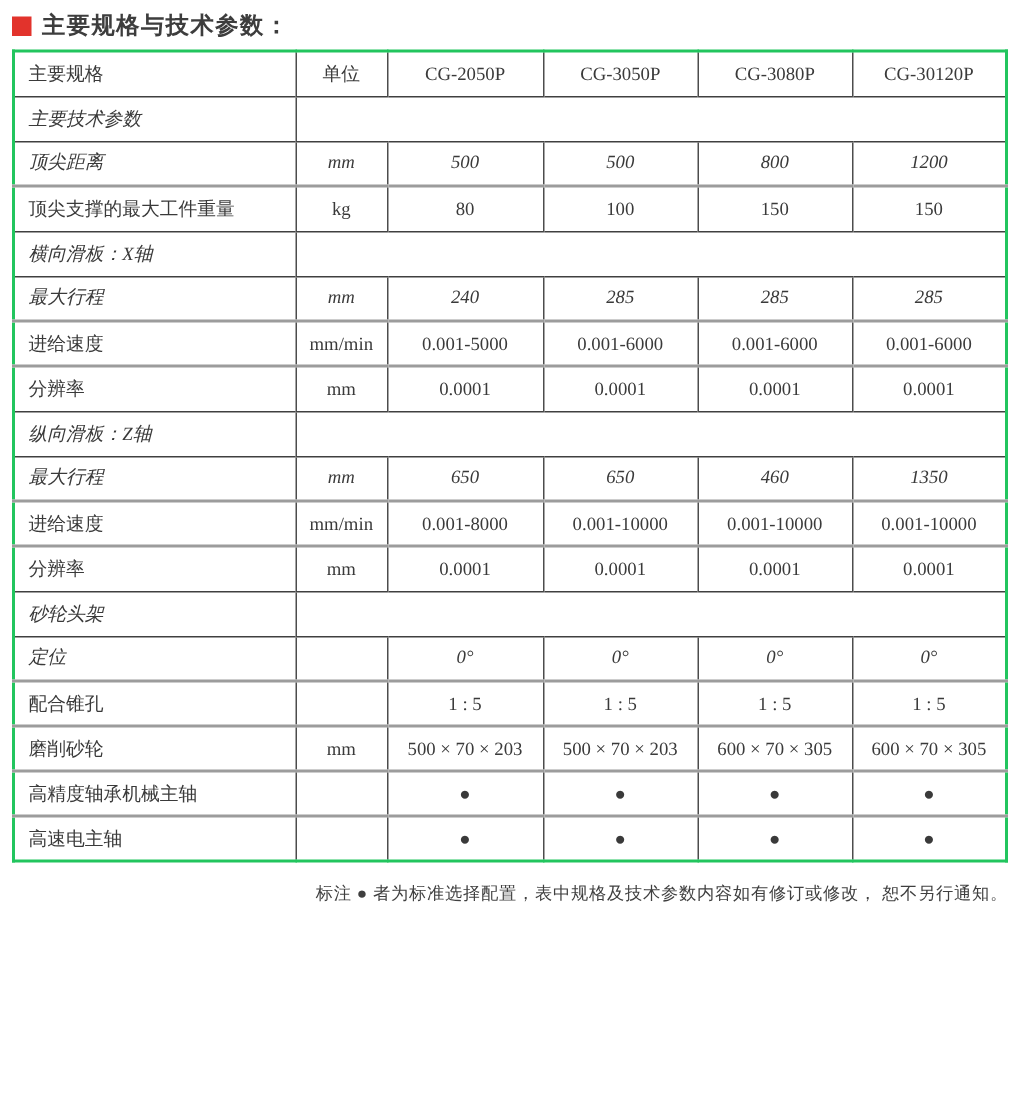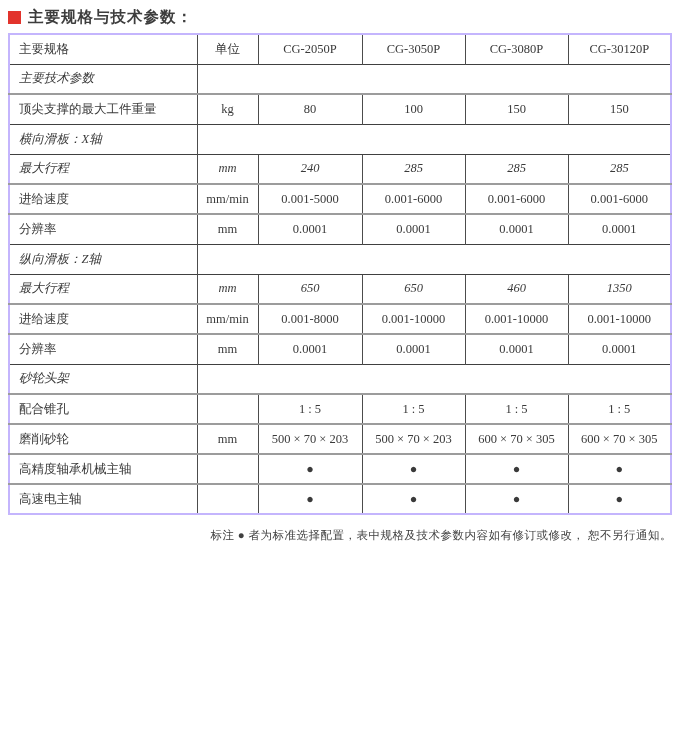--- a/index.html
+++ b/index.html
@@ -22,21 +22,21 @@
   .bullet {
     display: inline-block; width: 13px; height: 13px;
     background: #e2332c; flex: 0 0 auto;
   }
 
   table.spec {
     border-collapse: collapse;
     table-layout: fixed;
     width: 662px;
     margin: 5px 0 0 8px;
-    border: 2px solid #c4b5fd;
+    border: 2px solid #22c55e;
   }
   table.spec th, table.spec td {
     height: 30px;
     padding: 0 2px;
     font-size: 12.5px;
     font-weight: normal;
     text-align: center;
     vertical-align: middle;
     border-left: 1px solid #4c4c4c;
     white-space: nowrap;
@@ -86,20 +86,28 @@
         <th>CG-3050P</th>
         <th>CG-3080P</th>
         <th>CG-30120P</th>
       </tr>
     </thead>
     <tbody id="table-body">
         <tr class="dark-top">
           <td>主要技术参数</td>
           <td colspan="5"></td>
         </tr>
+        <tr class="dark-top">
+          <td>顶尖距离</td>
+          <td>mm</td>
+          <td>500</td>
+          <td>500</td>
+          <td>800</td>
+          <td>1200</td>
+        </tr>
         <tr class="gray-top">
           <td>顶尖支撑的最大工件重量</td>
           <td>kg</td>
           <td>80</td>
           <td>100</td>
           <td>150</td>
           <td>150</td>
         </tr>
         <tr class="dark-top">
           <td>横向滑板：X轴</td>
@@ -154,20 +162,28 @@
           <td>mm</td>
           <td>0.0001</td>
           <td>0.0001</td>
           <td>0.0001</td>
           <td>0.0001</td>
         </tr>
         <tr class="dark-top">
           <td>砂轮头架</td>
           <td colspan="5"></td>
         </tr>
+        <tr class="dark-top">
+          <td>定位</td>
+          <td></td>
+          <td>0°</td>
+          <td>0°</td>
+          <td>0°</td>
+          <td>0°</td>
+        </tr>
         <tr class="gray-top">
           <td>配合锥孔</td>
           <td></td>
           <td>1 : 5</td>
           <td>1 : 5</td>
           <td>1 : 5</td>
           <td>1 : 5</td>
         </tr>
         <tr class="gray-top">
           <td>磨削砂轮</td>

